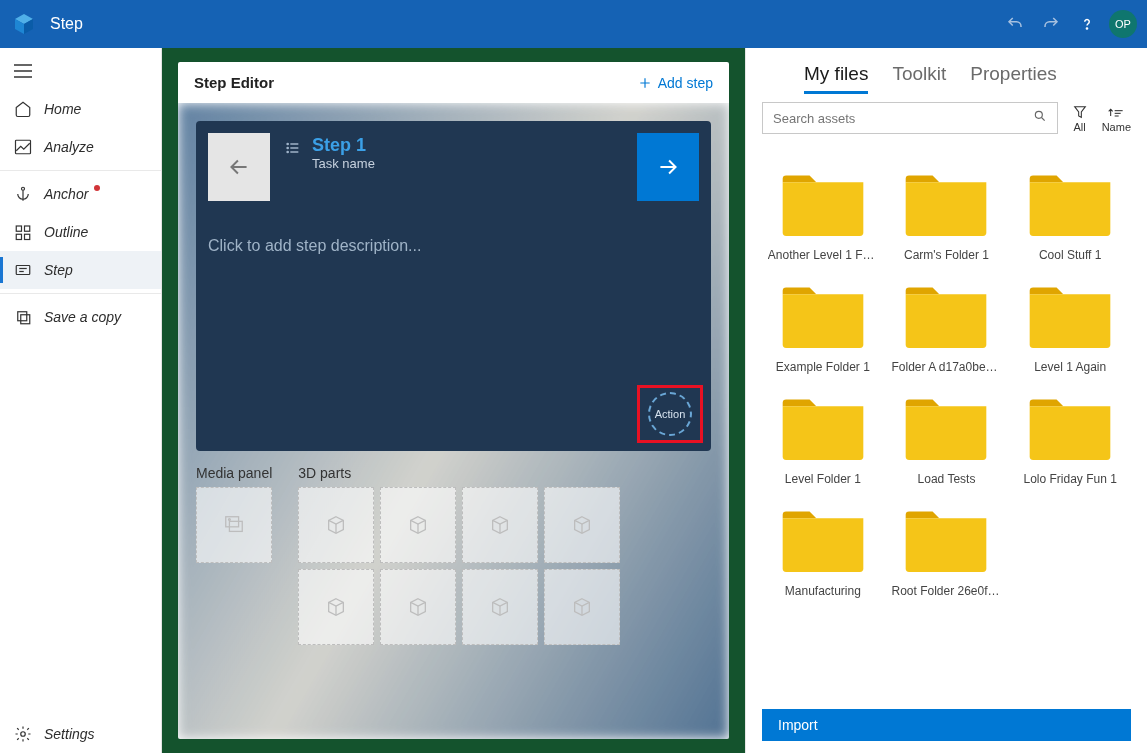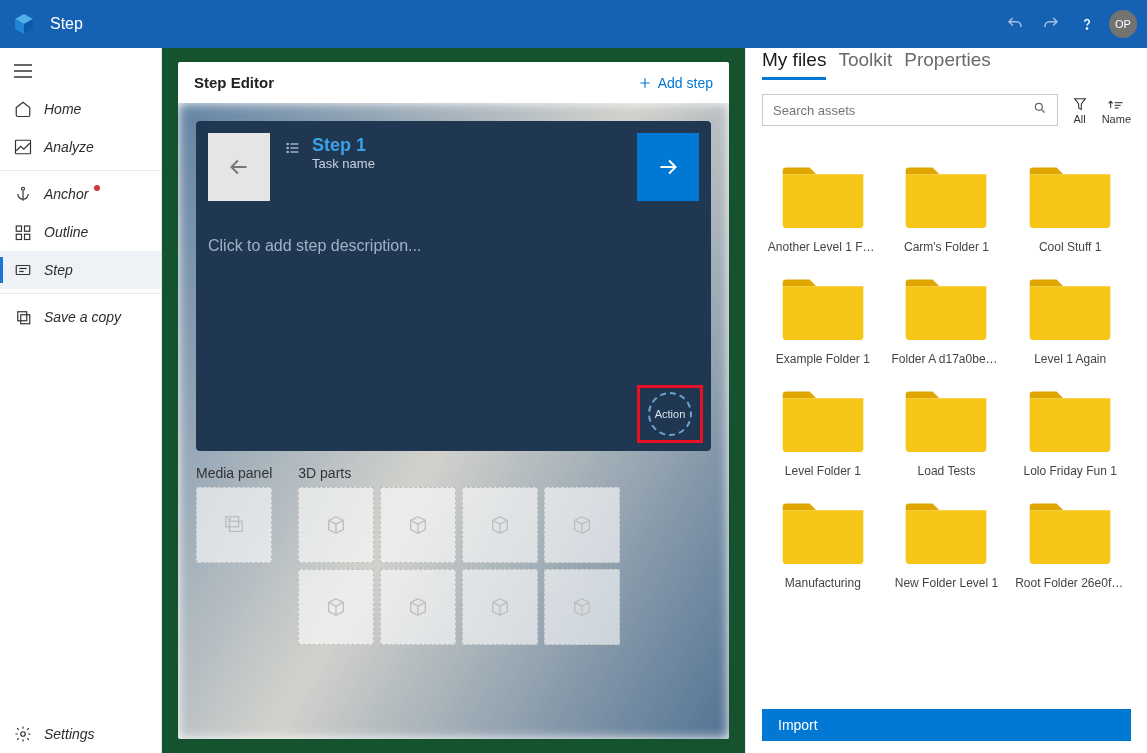--- a/index.html
+++ b/index.html
@@ -4,21 +4,21 @@
 <style>
 * { box-sizing: border-box; margin: 0; padding: 0; font-family: "Segoe UI", Arial, sans-serif; }
 html, body { width: 1147px; height: 753px; overflow: hidden; background: #fff; }
 
 
 .header { height: 48px; background: #1562b4; color: #fff; display: flex; align-items: center; padding: 0 10px; }
 .header .logo { width: 28px; height: 28px; display: inline-flex; align-items: center; justify-content: center; margin-right: 12px; }
 .header .title { font-size: 16px; font-weight: 400; flex: 1; }
 .header .head-actions { display: flex; align-items: center; gap: 8px; }
 .header .head-actions span { display: inline-flex; align-items: center; justify-content: center; width: 28px; height: 28px; cursor: pointer; }
-.header .avatar { width: 28px; height: 28px; border-radius: 50%; background: #737373; color: #fff; display: flex; align-items: center; justify-content: center; font-size: 11px; }
+.header .avatar { width: 28px; height: 28px; border-radius: 50%; background: #0f766e; color: #fff; display: flex; align-items: center; justify-content: center; font-size: 11px; }
 
 
 .layout { display: flex; height: calc(753px - 48px); }
 .sidebar { width: 162px; border-right: 1px solid #e3e3e3; display: flex; flex-direction: column; padding-top: 8px; }
 .sidebar .hamburger { padding: 8px 14px; cursor: pointer; }
 .sidebar .nav-item { display: flex; align-items: center; gap: 12px; padding: 10px 14px; font-size: 14px; color: #2d2d2d; cursor: pointer; position: relative; font-style: italic; }
 .sidebar .nav-item.disabled { color: #bdbdbd; }
 .sidebar .nav-item.selected { background: #eef2f6; }
 .sidebar .nav-item.selected::before { content: ""; position: absolute; left: 0; top: 6px; bottom: 6px; width: 3px; background: #1a76d2; }
 .sidebar hr { border: none; border-top: 1px solid #e9e9e9; margin: 4px 0; }
@@ -54,24 +54,24 @@
 .action-circle { width: 44px; height: 44px; border: 2px dashed #6aa7d6; border-radius: 50%; color: #d7e3ef; font-size: 11px; display: flex; align-items: center; justify-content: center; }
 
 
 .lower { display: flex; gap: 26px; margin-top: 14px; }
 .media-panel .label, .parts-panel .label { font-size: 14px; color: #333; margin-bottom: 6px; }
 .slot { width: 76px; height: 76px; border: 1px dashed #bdbdbd; background: rgba(255,255,255,.6); display: flex; align-items: center; justify-content: center; color: #bdbdbd; cursor: pointer; }
 .parts-grid { display: grid; grid-template-columns: repeat(4, 76px); grid-auto-rows: 76px; gap: 6px; }
 
 
 .right { width: 402px; border-left: 1px solid #e6e6e6; display: flex; flex-direction: column; padding: 0 16px; }
-.tabs { display: flex; gap: 12px; padding: 1px 0 8px; }
+.tabs { display: flex; gap: 24px; padding: 15px 0 8px; margin-left: 42px; }
 .tab { font-size: 19px; color: #6b6b6b; padding-bottom: 6px; cursor: pointer; }
 .tab.active { color: #1a1a1a; border-bottom: 3px solid #0078d4; }
-.filters { display: flex; align-items: center; gap: 14px; margin-top: 6px; }
+.filters { display: flex; align-items: center; gap: 14px; }
 .search { flex: 1; border: 1px solid #c8c8c8; height: 32px; display: flex; align-items: center; padding: 0 10px; }
 .search input { flex: 1; border: none; outline: none; font-size: 13px; color: #666; }
 .filter-col { font-size: 11px; color: #333; text-align: center; cursor: pointer; }
 .filter-col .ficon { height: 18px; display: flex; align-items: center; justify-content: center; }
 
 .folders { flex: 1; overflow: auto; display: grid; grid-template-columns: repeat(3, 1fr); gap: 20px 10px; padding: 36px 4px 12px; align-content: start; justify-items: center; }
 .folder-item { text-align: center; cursor: pointer; width: 110px; }
 .folder-svg { width: 84px; height: 68px; }
 .folder-name { font-size: 12px; color: #444; margin-top: 6px; white-space: nowrap; overflow: hidden; text-overflow: ellipsis; }
 
@@ -405,24 +405,20 @@
             <path d="M2 14 L2 10 Q2 6 6 6 L34 6 L42 14 Z" fill="#e0a500"></path>
             <path d="M2 14 L98 14 L98 74 Q98 78 94 78 L6 78 Q2 78 2 74 Z" fill="#f5c518"></path>
           </svg><div class="folder-name">Lolo Friday Fun 1</div></div>
         <div class="folder-item"><svg class="folder-svg" viewBox="0 0 100 80">
             <path d="M2 14 L2 10 Q2 6 6 6 L34 6 L42 14 Z" fill="#e0a500"></path>
             <path d="M2 14 L98 14 L98 74 Q98 78 94 78 L6 78 Q2 78 2 74 Z" fill="#f5c518"></path>
           </svg><div class="folder-name">Manufacturing</div></div>
         <div class="folder-item"><svg class="folder-svg" viewBox="0 0 100 80">
             <path d="M2 14 L2 10 Q2 6 6 6 L34 6 L42 14 Z" fill="#e0a500"></path>
             <path d="M2 14 L98 14 L98 74 Q98 78 94 78 L6 78 Q2 78 2 74 Z" fill="#f5c518"></path>
-          </svg><div class="folder-name">New Folder Level 1</div></div>
-        <div class="folder-item"><svg class="folder-svg" viewBox="0 0 100 80">
-            <path d="M2 14 L2 10 Q2 6 6 6 L34 6 L42 14 Z" fill="#e0a500"></path>
-            <path d="M2 14 L98 14 L98 74 Q98 78 94 78 L6 78 Q2 78 2 74 Z" fill="#f5c518"></path>
           </svg><div class="folder-name">Root Folder 26e0f22...</div></div>
       </div>
 
     <div class="import-btn">
       <span>Import</span>
     </div>
   </div>
 
 </div>
 

